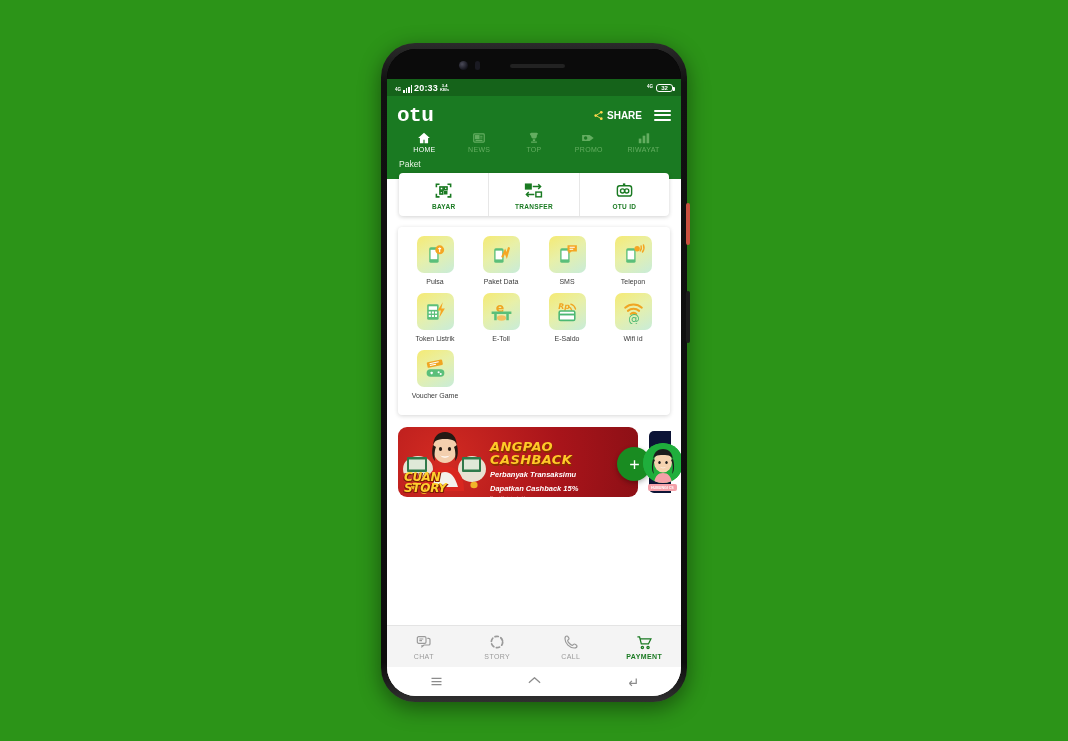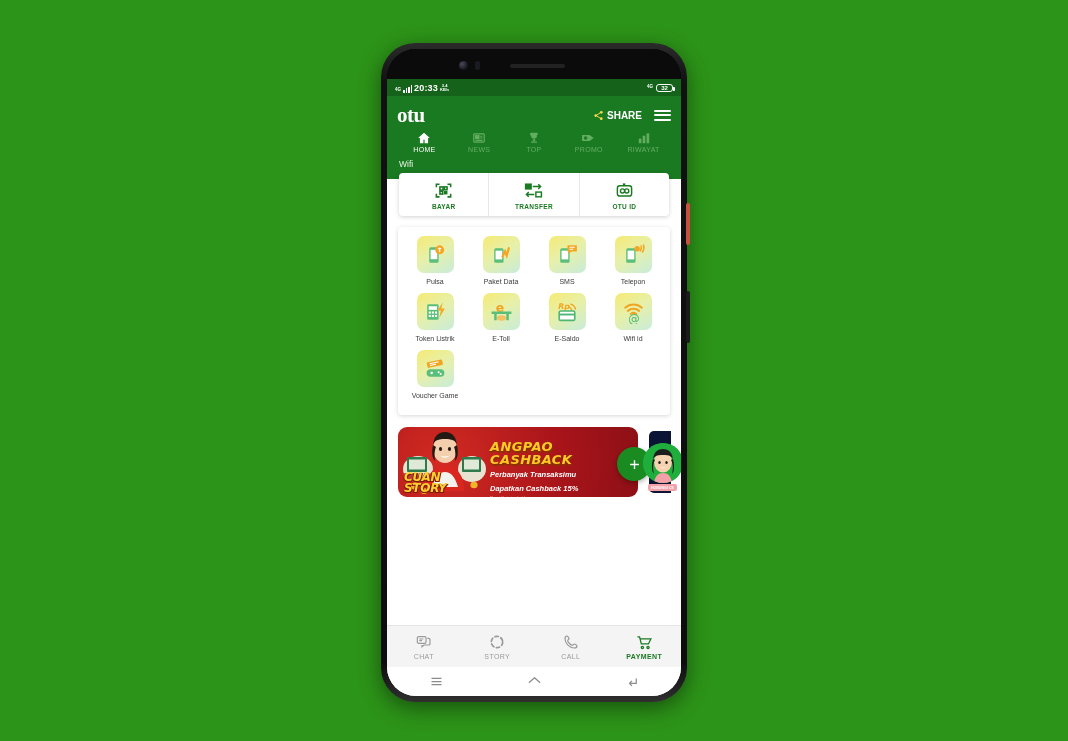--- a/index.html
+++ b/index.html
@@ -60,21 +60,21 @@
   .tiny2 { font-size:4px; line-height:4.5px; text-align:center; }
   .clock { font-size: 9px; font-weight: bold; letter-spacing:.2px; }
   .batt { border:1px solid #fff; border-radius:3px; padding:0 2px; font-size:6px;
           min-width:17px; text-align:center; position:relative; }
   .batt:after { content:''; position:absolute; right:-2.5px; top:2px; width:1.5px; height:4px;
                 background:#fff; border-radius:0 1px 1px 0; }
 
   
   .appbar { background:#1a7a22; padding: 6px 10px 0; }
   .appbar-top { display:flex; align-items:center; height:26px; }
-  .logo { color:#fff; font-size:21px; font-weight:bold; letter-spacing:-.5px; font-family:Liberation Serif, serif; }
+  .logo { color:#fff; font-size:21px; font-weight:bold; letter-spacing:-.5px; font-family:Liberation Mono, monospace; }
   .share { margin-left:auto; display:flex; align-items:center; gap:3px; color:#fff; font-size:10px; font-weight:bold; }
   .hamb { margin-left:12px; display:flex; flex-direction:column; gap:2.5px; }
   .hamb i { display:block; width:17px; height:2px; background:#fff; border-radius:1px; }
 
   .tabs { display:flex; margin-top:3px; }
   .tab { flex:1; text-align:center; color:#63ad60; padding-bottom:4px; }
   .tab.active { color:#fff; }
   .tab .ti { height:14px; display:flex; align-items:center; justify-content:center; }
   .tab .tl { font-size:7px; letter-spacing:.3px; margin-top:1px; }
 
@@ -257,21 +257,21 @@
                     <rect x="9.7" y="8" width="4.5" height="13"></rect>
                   <rect x="16.4" y="4" width="4.5" height="17"></rect>
                   </svg>
               </div>
               <div class="tl">RIWAYAT</div>
             </div>
           </div>
         </div>
 
         <div class="balance">
-          <div class="bal-label">Wifi</div>
+          <div class="bal-label">Paket</div>
         </div>
 
         <div class="quick">
           <div class="qa">
             <div class="qi">
               <svg width="19" height="19" viewBox="0 0 24 24" fill="none" stroke="#1a7a22" stroke-width="2">
                 <path d="M3 8V4h4M17 4h4v4M21 16v4h-4M7 20H3v-4"></path>
                 <rect x="7.5" y="7.5" width="4" height="4"></rect>
                   <rect x="13" y="7.5" width="3.5" height="3.5"></rect>
                 <rect x="7.5" y="13" width="3.5" height="3.5"></rect>

